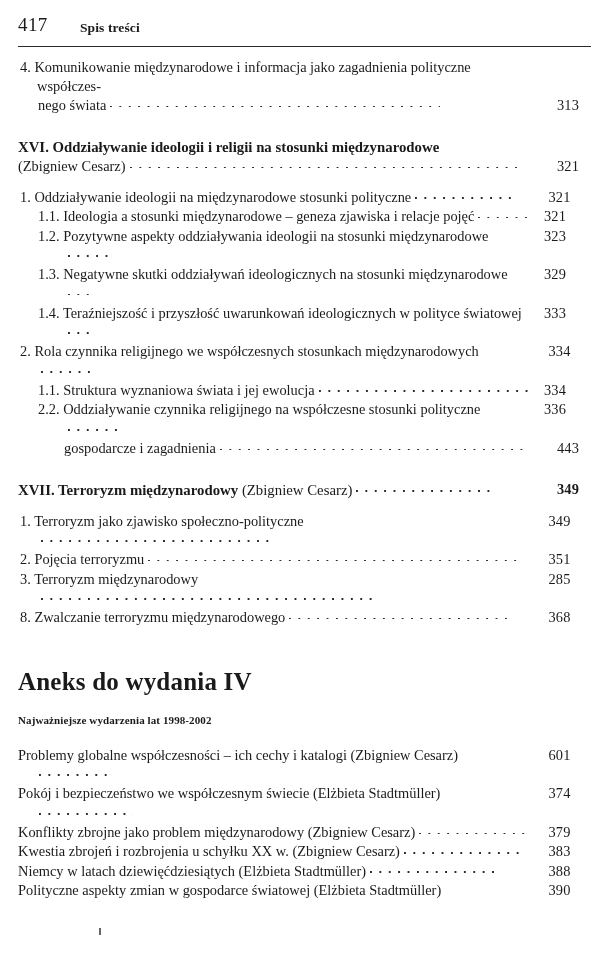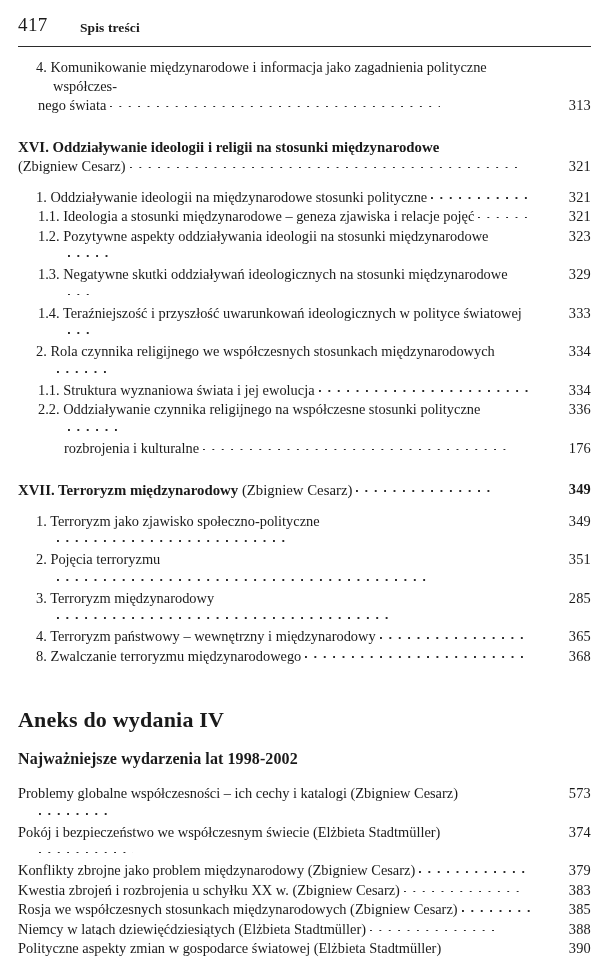--- a/index.html
+++ b/index.html
@@ -77,21 +77,21 @@
     padding-right: 57px;     
   }
   .toc .txt {
     display: inline;
   }
   .toc .num {
     position: absolute;
     right: 0;
     top: 0;
     width: 46px;
-    text-align: right;
+    text-align: center;
     font-size: 14.4px;
     letter-spacing: .2px;
   }
   
   .toc.hang {
     padding-left: 17px;
     text-indent: -17px;
   }
   .toc.hang.lvl2 {
     padding-left: 26px;
@@ -112,45 +112,45 @@
     position: absolute;
     left: 0;
     right: 0;
     bottom: .22em;
     height: 1.6px;
     background-image: radial-gradient(circle at 0.8px 0.8px, #2a2a2a 0.85px, rgba(0,0,0,0) 1.1px);
     background-size: 9.4px 1.6px;
     background-repeat: repeat-x;
   }
 
-  .indent1 { margin-left: 18px; }
+  .indent1 { margin-left: 2px; }
   .indent2 { margin-left: 20px; }
 
   
   .chap {
     font-size: 14.8px;
     line-height: 19.4px;
     font-weight: bold;
   }
   .chap .reg { font-weight: normal; }
 
   .gap-sm { height: 11px; }
   .gap-md { height: 15px; }
   .gap-lg { height: 22px; }
   .gap-xl { height: 40px; }
 
   
   .aneks-title {
-    font-size: 22px;
+    font-size: 25px;
     line-height: 27px;
     font-weight: bold;
     letter-spacing: .2px;
   }
   .aneks-sub {
-    font-size: 16px;
+    font-size: 11px;
     line-height: 21px;
     font-weight: bold;
     letter-spacing: .1px;
   }
 
   
   .speck {
     position: absolute;
     left: 99px;
     top: 928px;
@@ -209,69 +209,63 @@
     <div class="toc hang indent1">
       <span class="txt">2. Rola czynnika religijnego we współczesnych stosunkach międzynarodowych</span><span class="lead" style="width:50px"></span><span class="num">334</span>
     </div>
     <div class="toc hang lvl2 indent2">
       <span class="txt">1.1. Struktura wyznaniowa świata i jej ewolucja</span><span class="lead" style="width:212px"></span><span class="num">334</span>
     </div>
     <div class="toc hang lvl2 indent2">
       <span class="txt">2.2. Oddziaływanie czynnika religijnego na współczesne stosunki polityczne</span><span class="lead" style="width:54px"></span><span class="num">336</span>
     </div>
     <div class="toc" style="margin-left:46px">
-      <span class="txt">rozbrojenia i kulturalne</span><span class="lead" style="width:308px"></span><span class="num">176</span>
+      <span class="txt">gospodarcze i zagadnienia</span><span class="lead" style="width:308px"></span><span class="num">443</span>
     </div>
 
     <div class="gap-lg"></div>
 
     <div class="toc chap">
       <span>XVII. Terroryzm międzynarodowy</span>
       <span class="reg">(Zbigniew Cesarz)</span><span class="lead" style="width:137px"></span><span class="num">349</span>
     </div>
 
     <div class="gap-sm"></div>
 
     <div class="toc hang indent1">
       <span class="txt">1. Terroryzm jako zjawisko społeczno-polityczne</span><span class="lead" style="width:232px"></span><span class="num">349</span>
     </div>
     <div class="toc hang indent1">
       <span class="txt">2. Pojęcia terroryzmu</span><span class="lead" style="width:370px"></span><span class="num">351</span>
     </div>
     <div class="toc hang indent1">
       <span class="txt">3. Terroryzm międzynarodowy</span><span class="lead" style="width:333px"></span><span class="num">285</span>
-    </div>
-    <div class="toc hang indent1">
-      <span class="txt">4. Terroryzm państwowy – wewnętrzny i międzynarodowy</span><span class="lead" style="width:150px"></span><span class="num">365</span>
     </div>
     <div class="toc hang indent1">
       <span class="txt">8. Zwalczanie terroryzmu międzynarodowego</span><span class="lead" style="width:222px"></span><span class="num">368</span>
     </div>
 
     <div class="gap-xl"></div>
 
     <div class="aneks-title">Aneks do wydania IV</div>
     <div class="gap-md"></div>
     <div class="aneks-sub">Najważniejsze wydarzenia lat 1998-2002</div>
     <div class="gap-md"></div>
 
     <div class="toc hang">
-      <span class="txt">Problemy globalne współczesności – ich cechy i katalogi (Zbigniew Cesarz)</span><span class="lead" style="width:71px"></span><span class="num">573</span>
+      <span class="txt">Problemy globalne współczesności – ich cechy i katalogi (Zbigniew Cesarz)</span><span class="lead" style="width:71px"></span><span class="num">601</span>
     </div>
     <div class="toc hang">
       <span class="txt">Pokój i bezpieczeństwo we współczesnym świecie (Elżbieta Stadtmüller)</span><span class="lead" style="width:94px"></span><span class="num">374</span>
     </div>
     <div class="toc hang">
       <span class="txt">Konflikty zbrojne jako problem międzynarodowy (Zbigniew Cesarz)</span><span class="lead" style="width:110px"></span><span class="num">379</span>
     </div>
     <div class="toc hang">
       <span class="txt">Kwestia zbrojeń i rozbrojenia u schyłku XX w. (Zbigniew Cesarz)</span><span class="lead" style="width:118px"></span><span class="num">383</span>
-    </div>
-    <div class="toc hang">
-      <span class="txt">Rosja we współczesnych stosunkach międzynarodowych (Zbigniew Cesarz)</span><span class="lead" style="width:70px"></span><span class="num">385</span>
     </div>
     <div class="toc hang">
       <span class="txt">Niemcy w latach dziewięćdziesiątych (Elżbieta Stadtmüller)</span><span class="lead" style="width:126px"></span><span class="num">388</span>
     </div>
     <div class="toc hang">
       <span class="txt">Polityczne aspekty zmian w gospodarce światowej (Elżbieta Stadtmüller)</span><span class="num">390</span>
     </div>
 
   </div>
 

